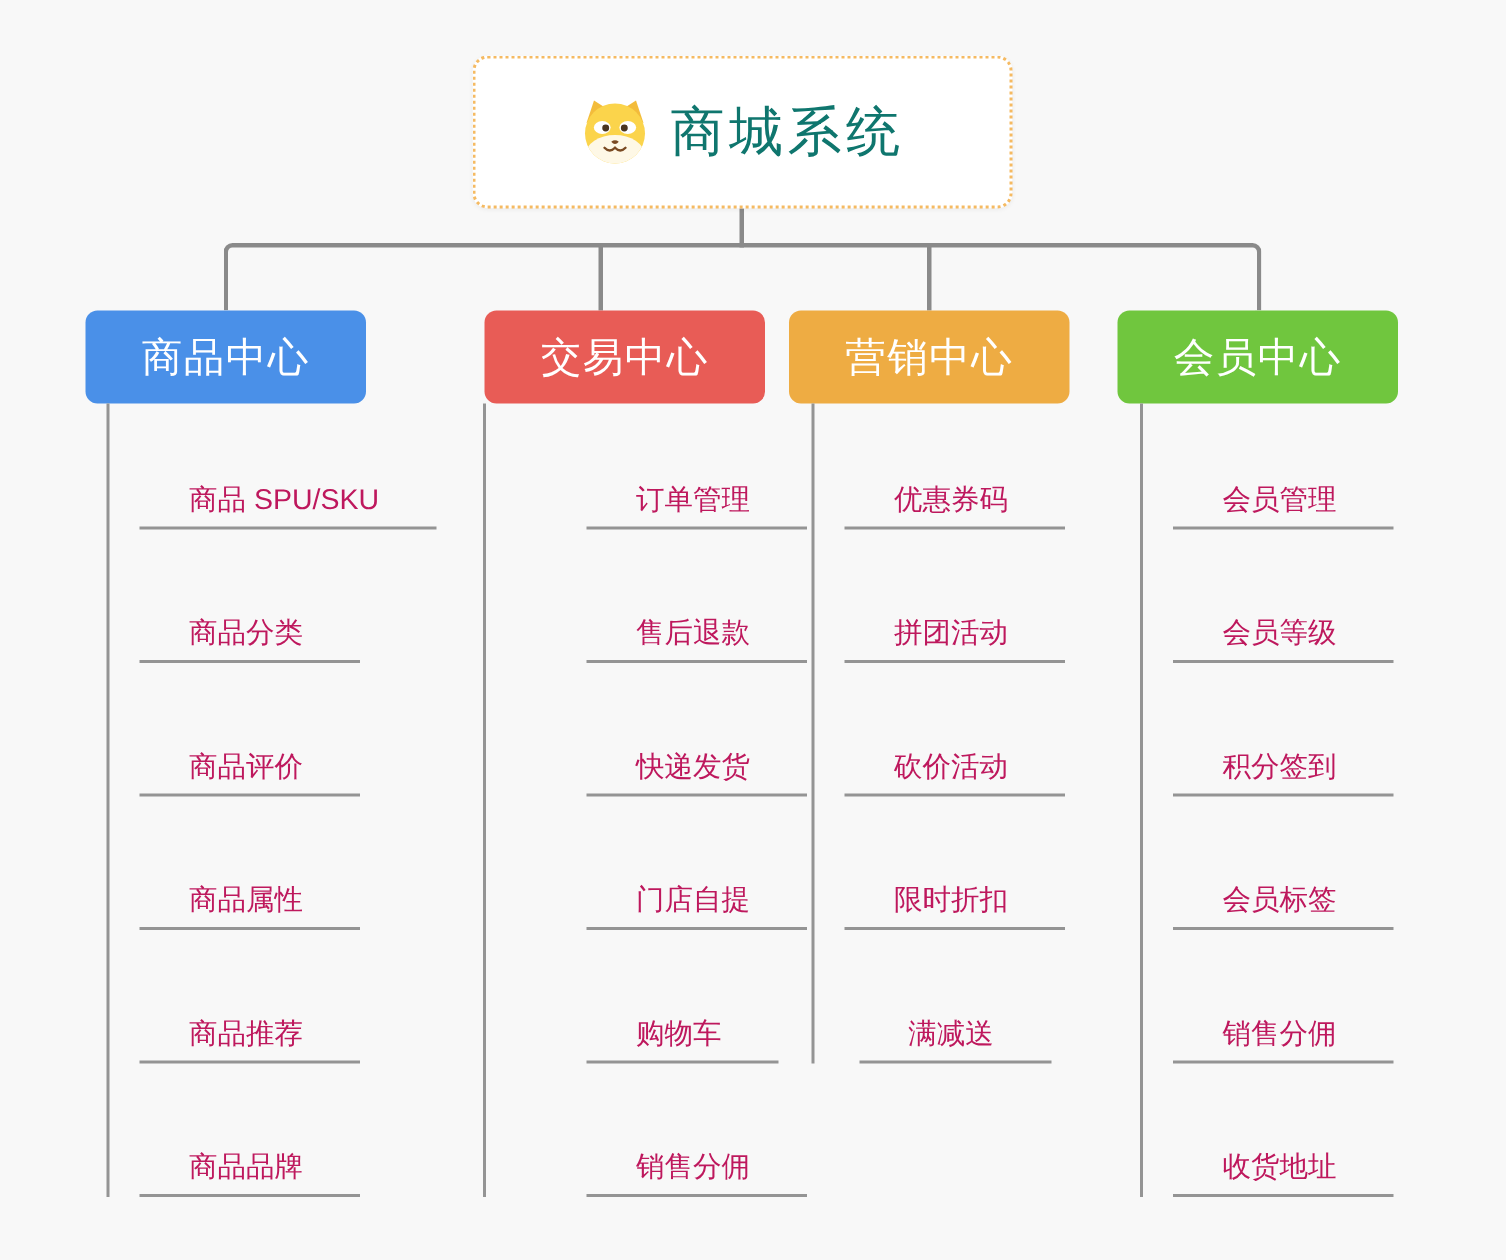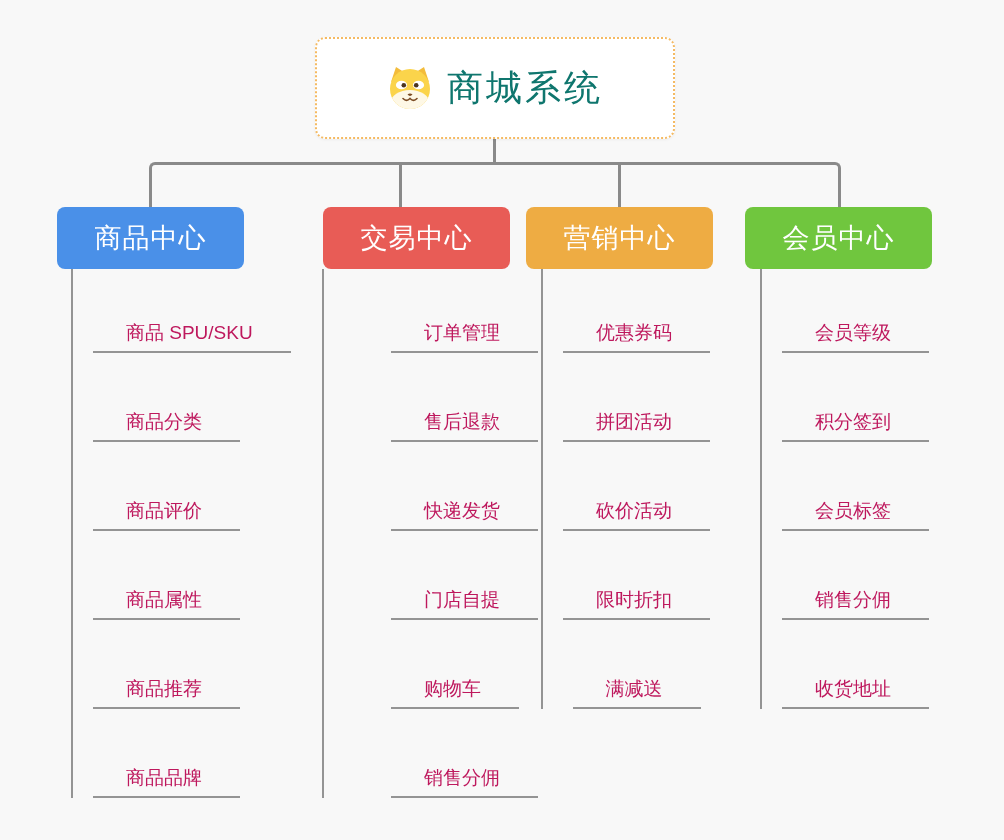--- a/index.html
+++ b/index.html
@@ -99,20 +99,21 @@
 
   <div class="column c2">
     <div class="leaf">优惠券码</div>
     <div class="leaf">拼团活动</div>
     <div class="leaf">砍价活动</div>
     <div class="leaf">限时折扣</div>
     <div class="leaf">满减送</div>
   </div>
 
   <div class="column c3">
+    <div class="leaf">会员管理</div>
     <div class="leaf">会员等级</div>
     <div class="leaf">积分签到</div>
     <div class="leaf">会员标签</div>
     <div class="leaf">销售分佣</div>
     <div class="leaf">收货地址</div>
   </div>
 
 </div>
 
 </body></html>

